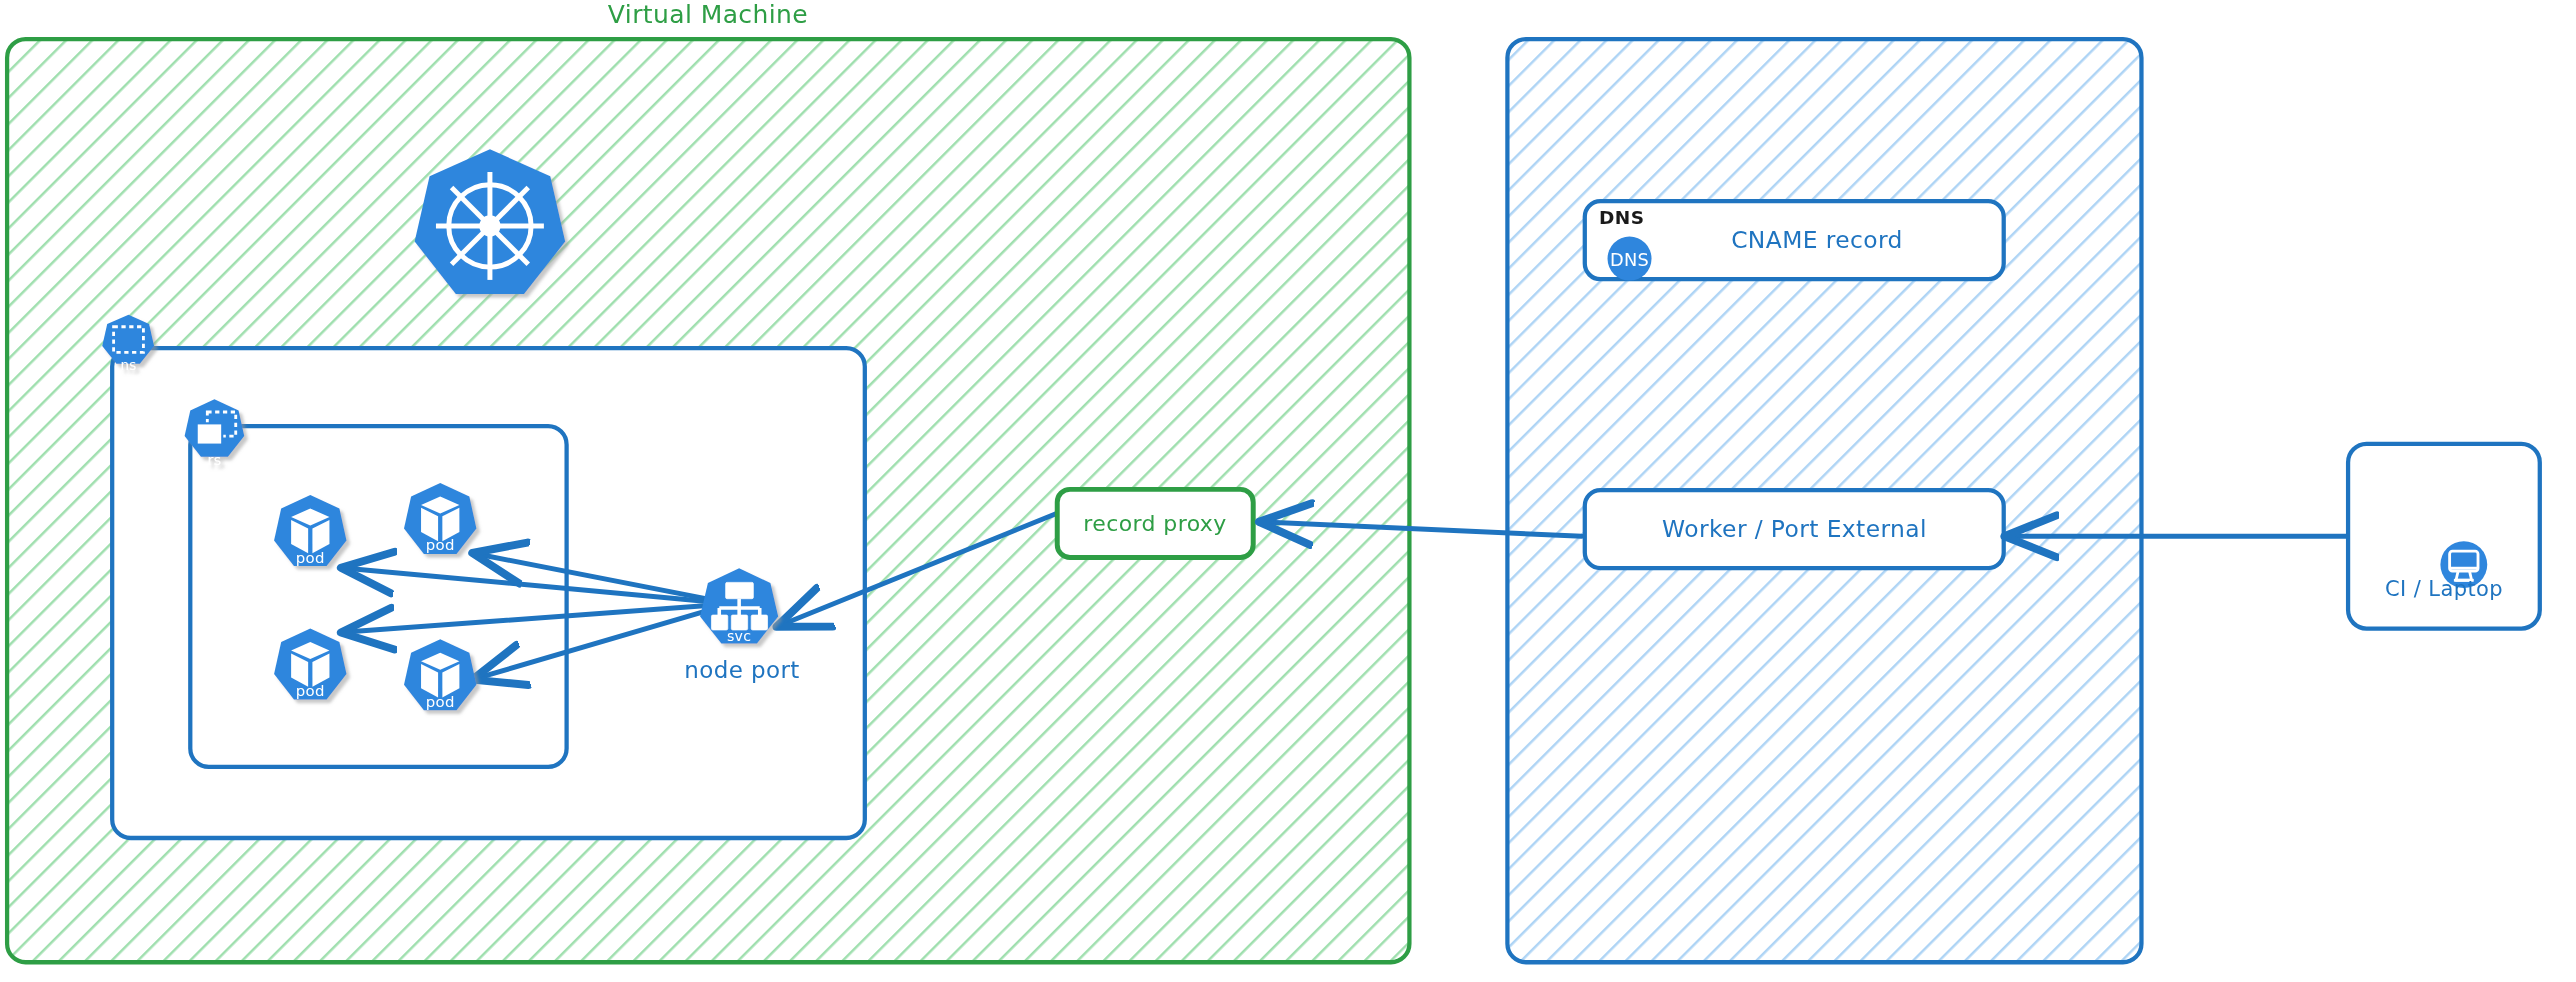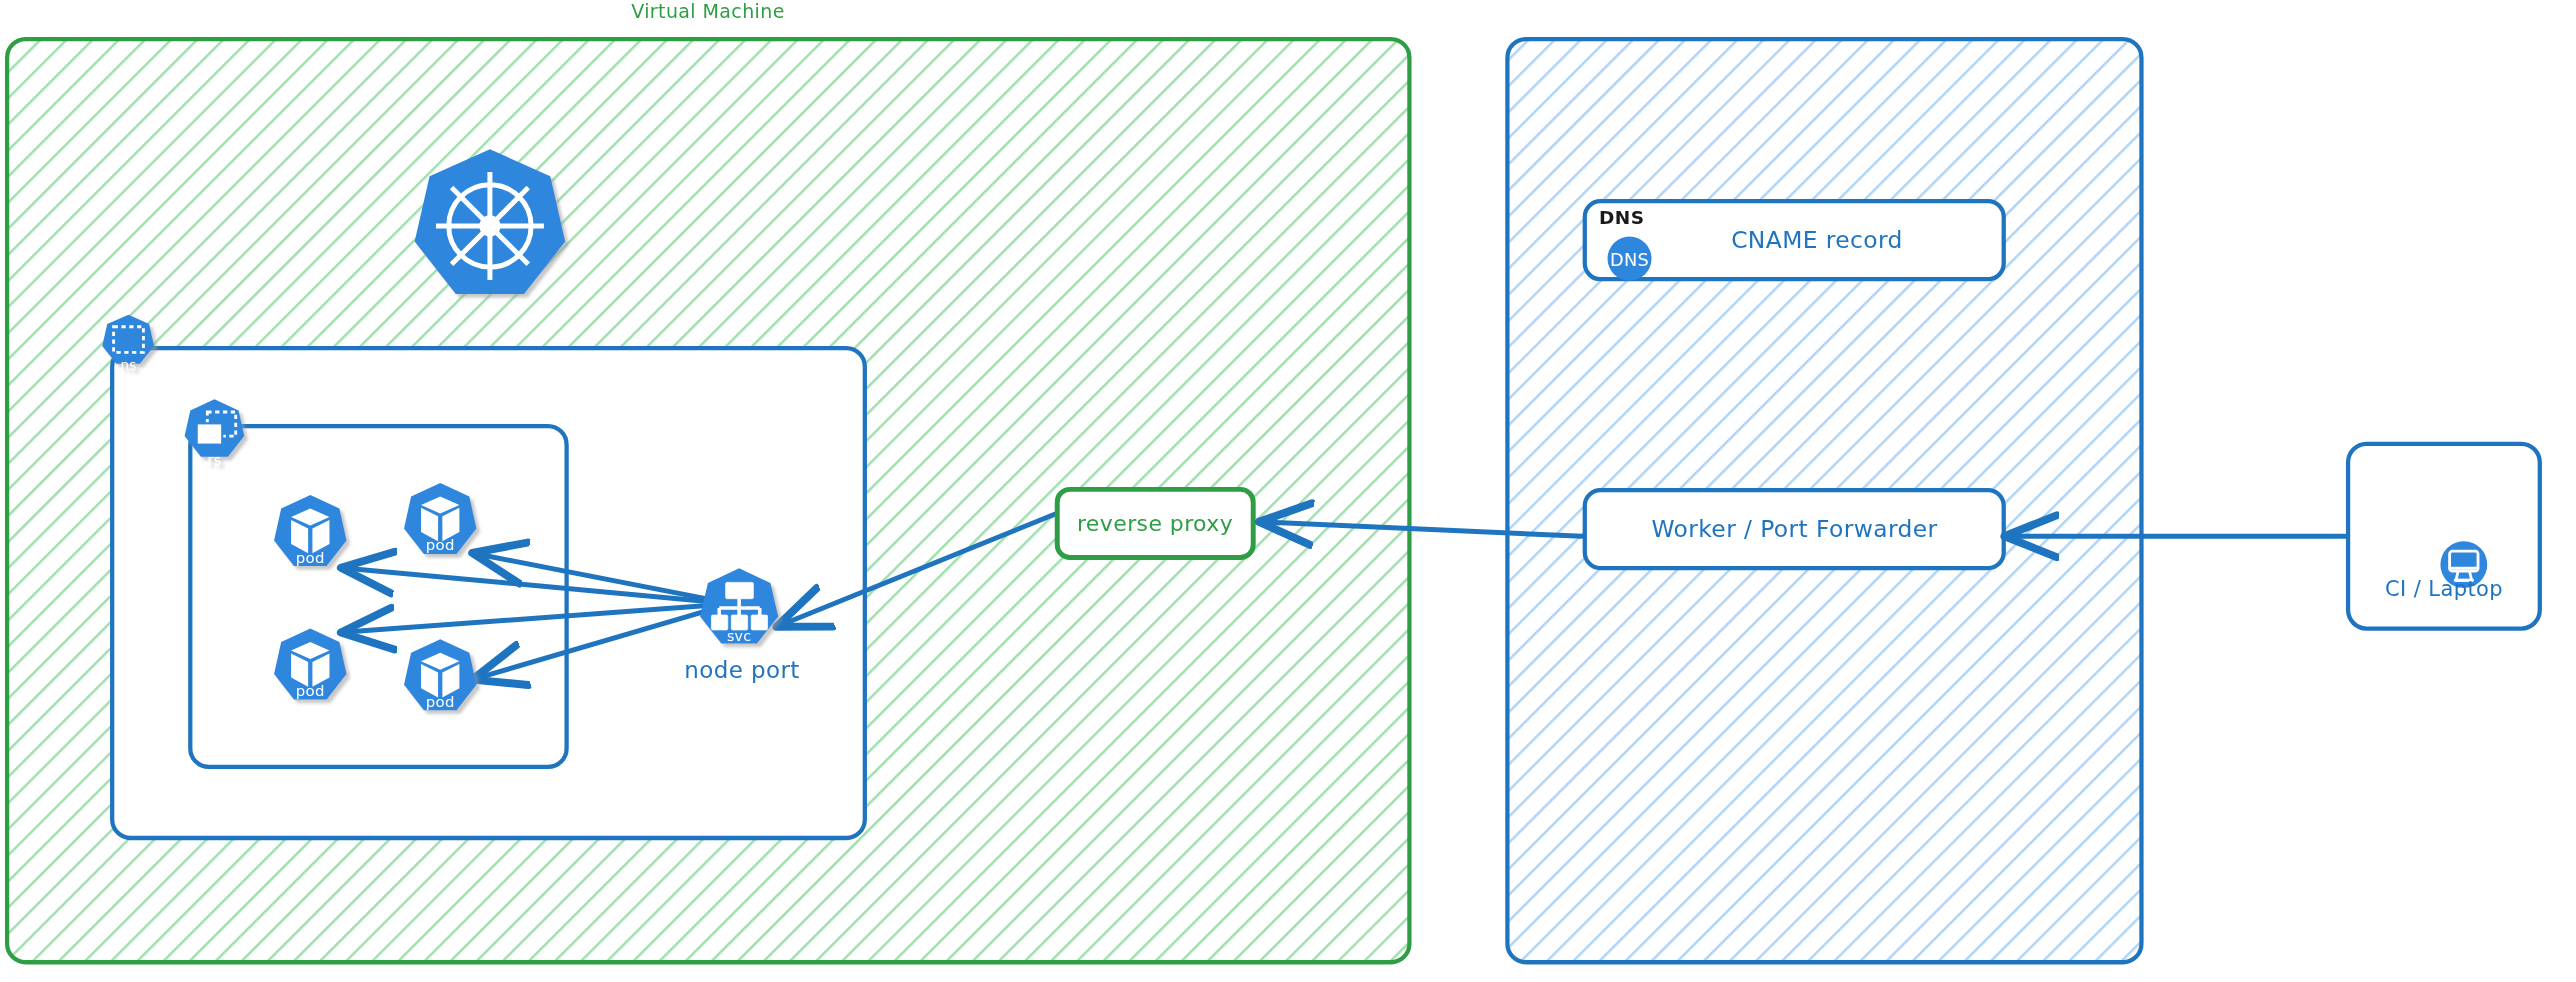--- a/index.html
+++ b/index.html
@@ -182,38 +182,38 @@
       <g stroke="#ffffff" stroke-width="4" fill="none" stroke-linejoin="round">
         <rect x="3450" y="776" width="40" height="28" rx="4"></rect>
         <line x1="3450" y1="800" x2="3490" y2="800"></line>
         <path d="M3462,804 L3459,817 L3481,817 L3478,804"></path>
         <line x1="3456" y1="817" x2="3484" y2="817"></line>
       </g>
     </g>
   </svg>
 
   <div style="position:absolute; left:7px; top:0px; width:1402px; text-align:center;
-              font-size:19px; color:#2e9e45;" class="handtext">Virtual Machine</div>
+              font-size:25px; color:#2e9e45;" class="handtext">Virtual Machine</div>
 
 
   <div style="position:absolute; left:653px; top:657px; width:178px; text-align:center;
               font-size:23px; color:#1f74c0;" class="handtext">node port</div>
 
   <div style="position:absolute; left:1057px; top:489px; width:196px; height:68px;
               display:flex; align-items:center; justify-content:center;
-              font-size:22px; color:#2e9e45;" class="handtext">reverse proxy</div>
+              font-size:22px; color:#2e9e45;" class="handtext">record proxy</div>
 
   <div style="position:absolute; left:1599px; top:207px; font-size:18.5px; color:#1a1a1a;
               font-weight:600;" class="handtext">DNS</div>
 
   <div style="position:absolute; left:1661px; top:201px; width:312px; height:78px;
               display:flex; align-items:center; justify-content:center;
               font-size:23.4px; color:#1f74c0;" class="handtext">CNAME record</div>
 
   <div style="position:absolute; left:1585px; top:490px; width:419px; height:78px;
               display:flex; align-items:center; justify-content:center;
-              font-size:23.4px; color:#1f74c0;" class="handtext">Worker / Port Forwarder</div>
+              font-size:23.4px; color:#1f74c0;" class="handtext">Worker / Port External</div>
 
   <div style="position:absolute; left:2348px; top:529px; width:192px; text-align:center;
               font-size:21px; color:#1f74c0;margin-top:48px;" class="handtext">CI / Laptop</div>
 
 </div>
 
 
 </body></html>

